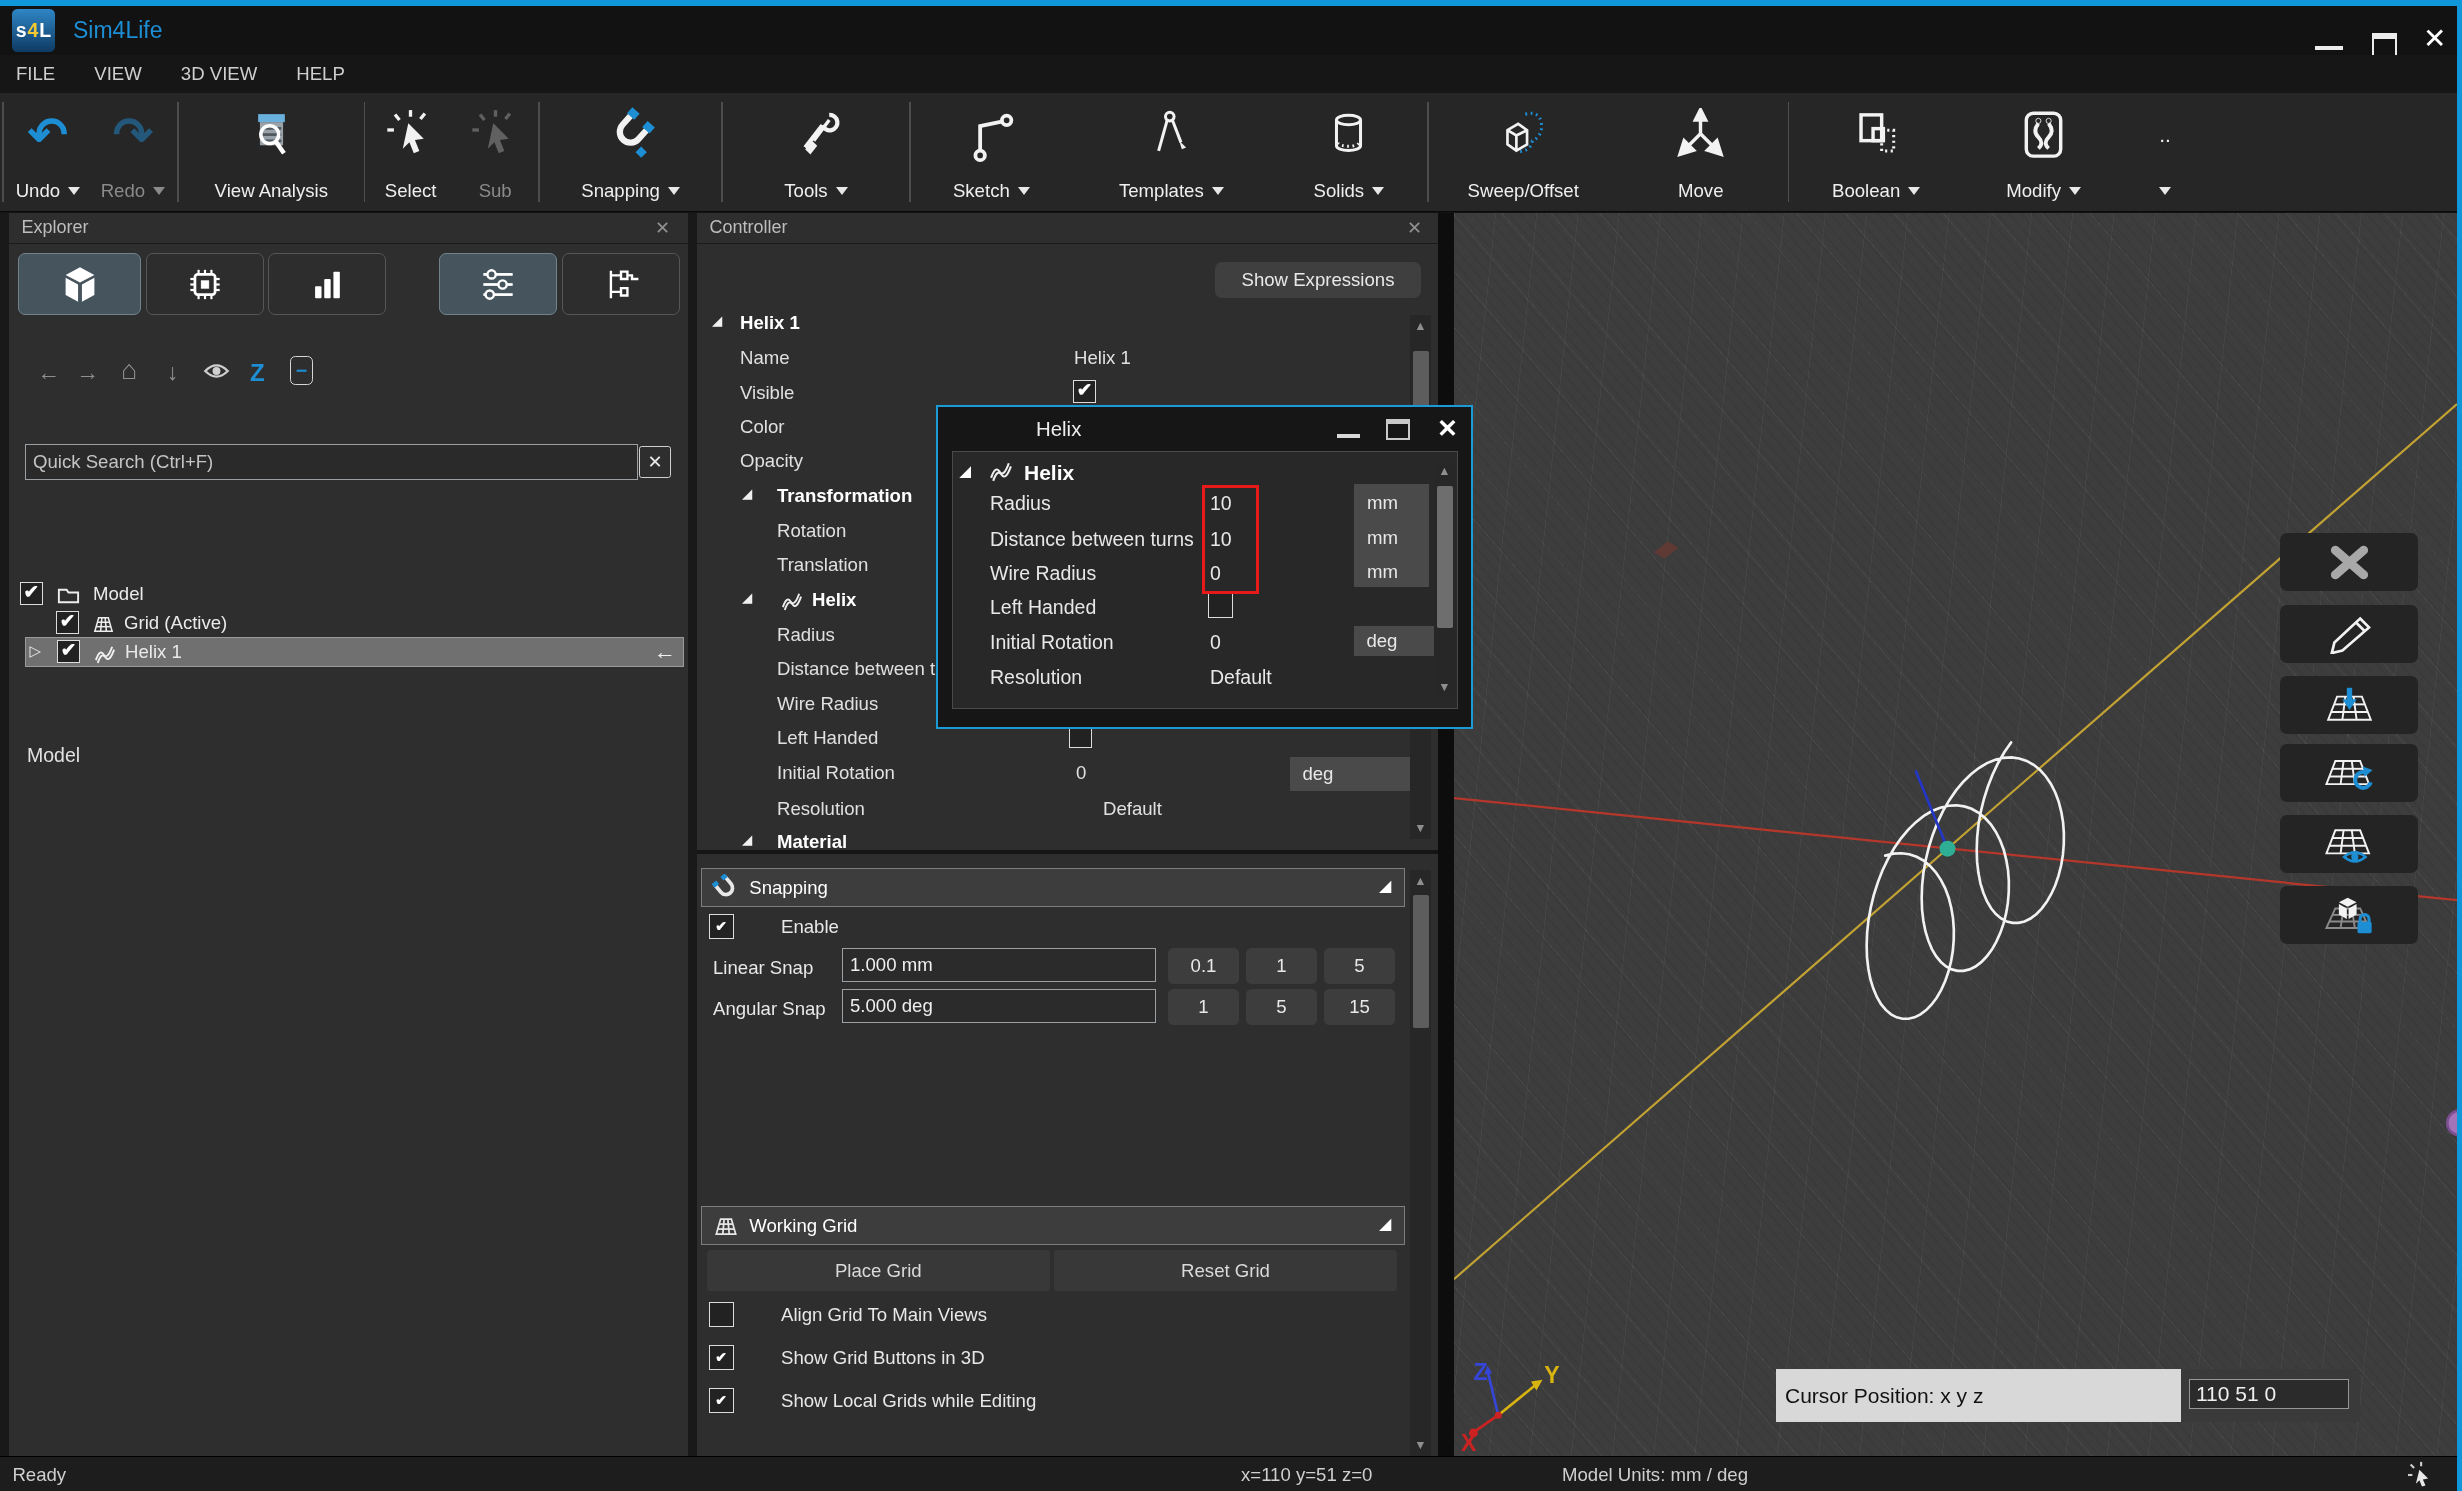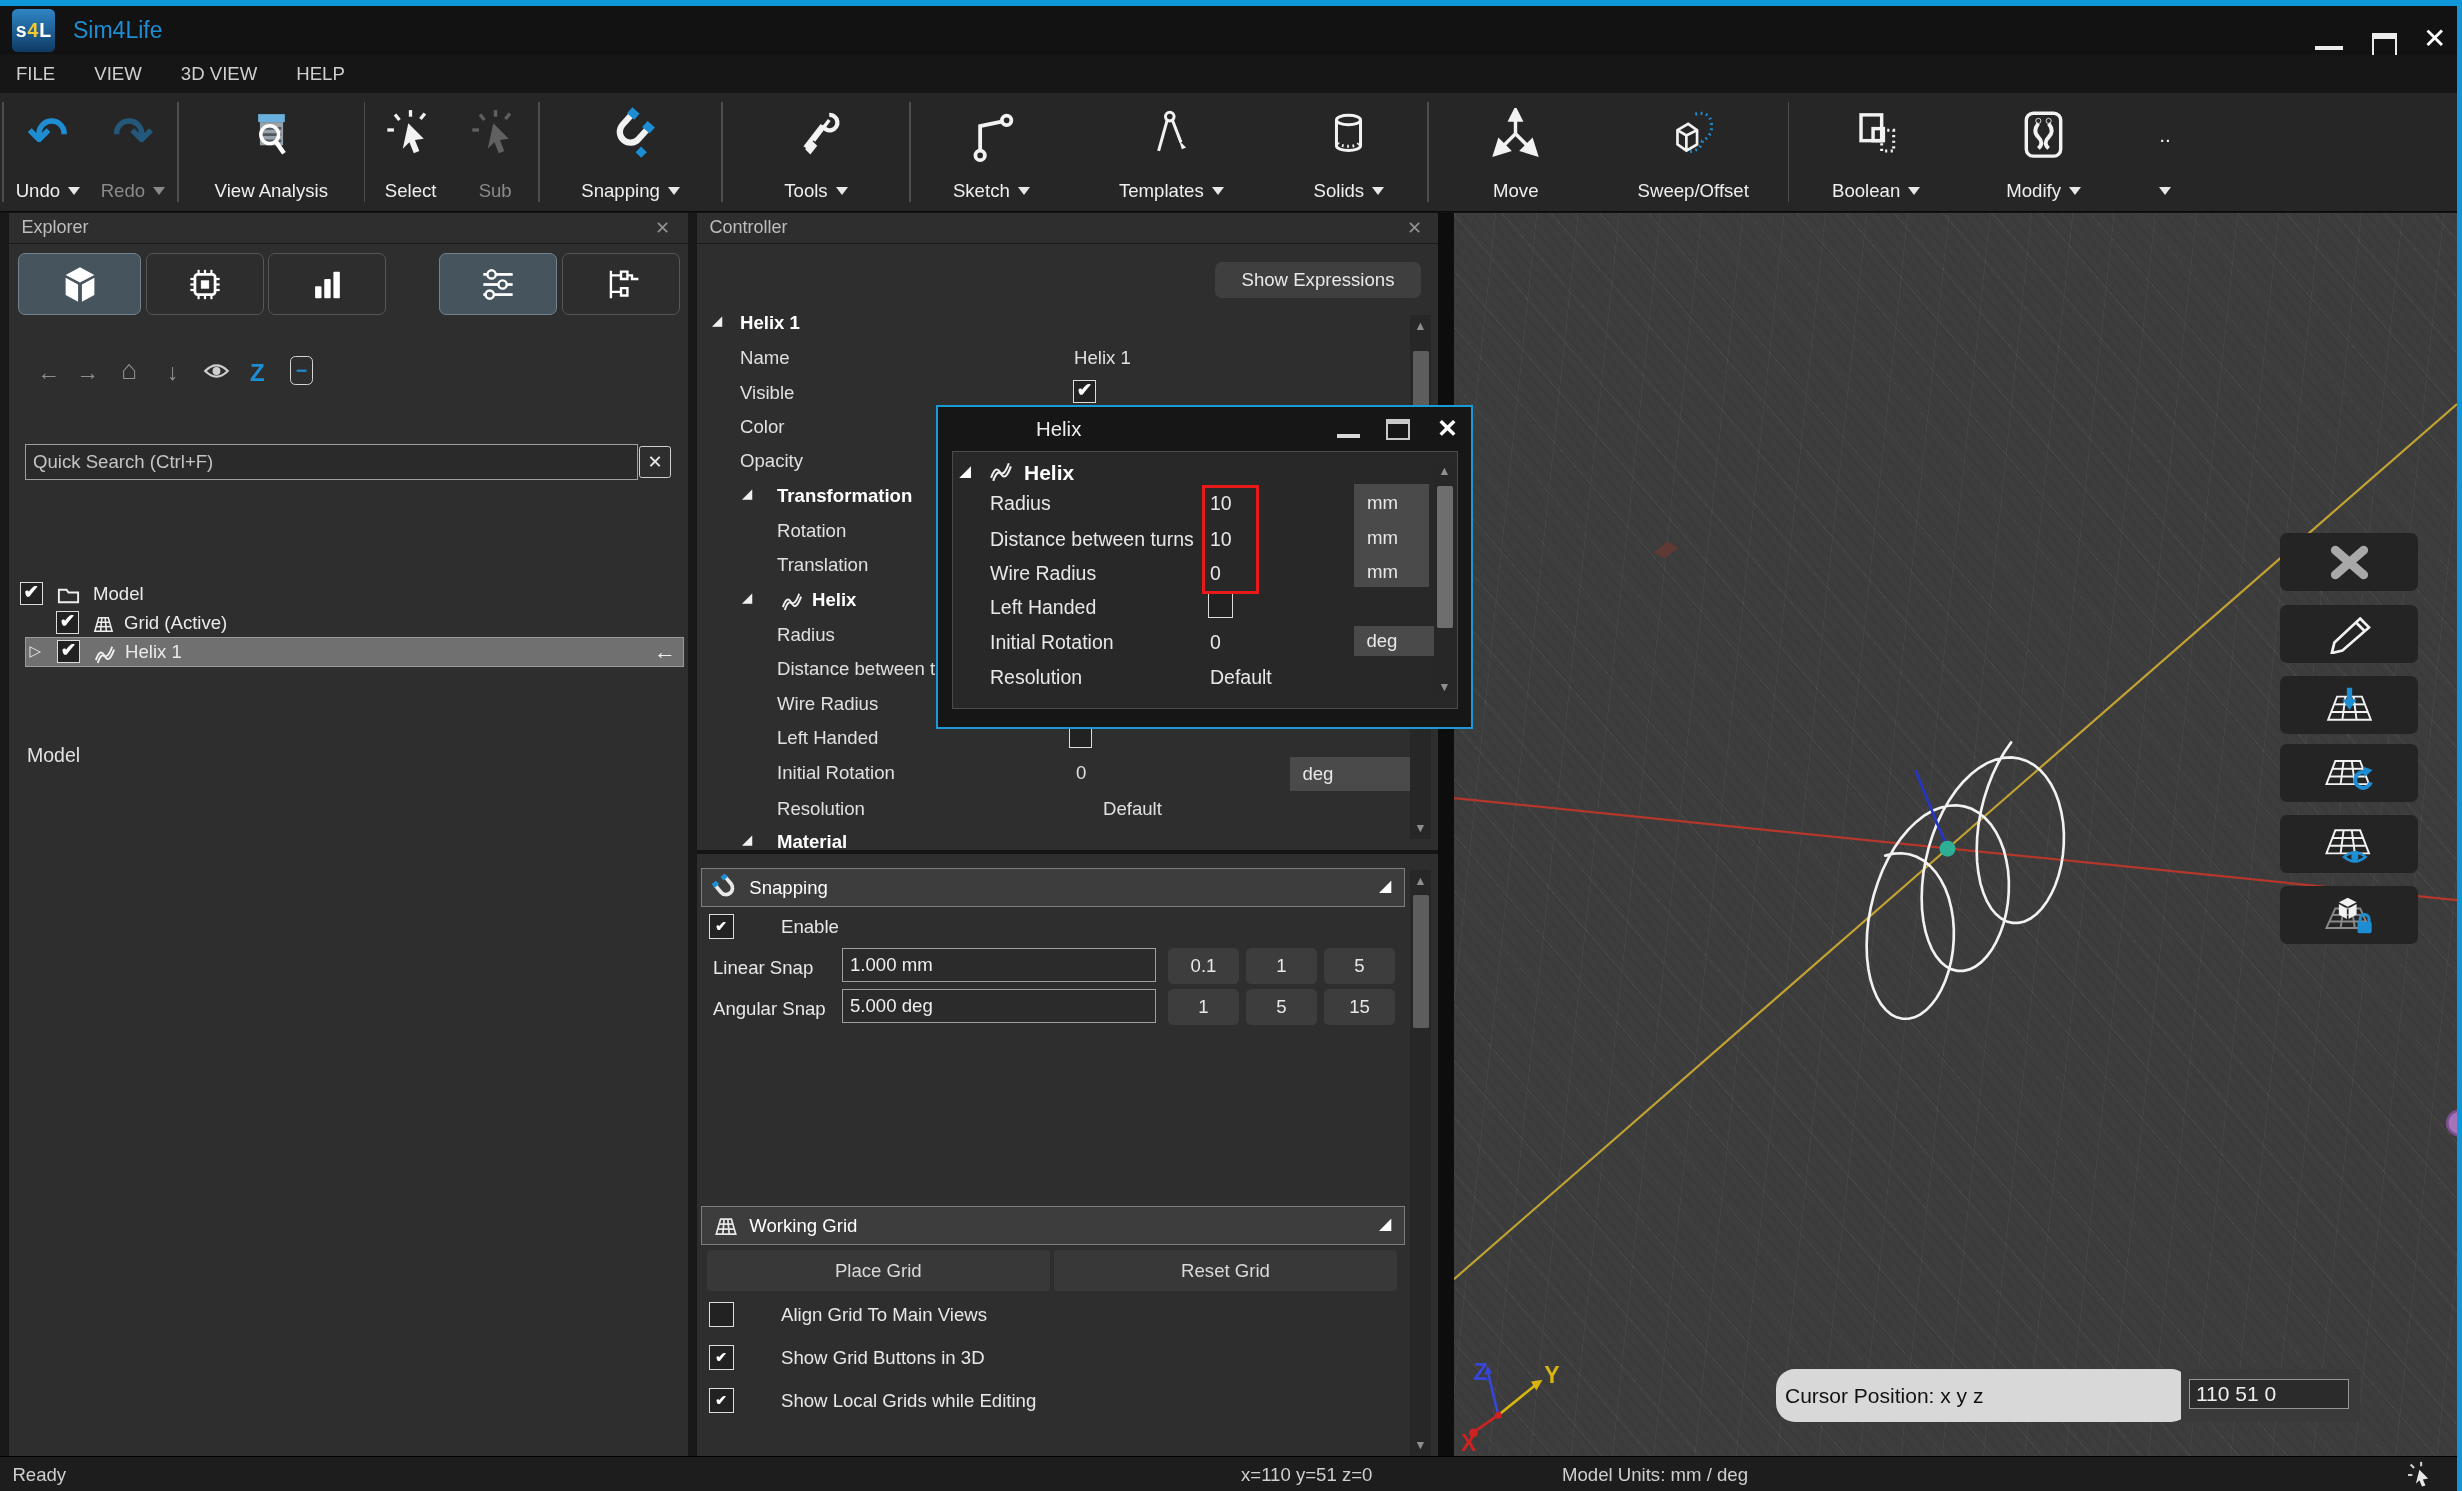--- a/index.html
+++ b/index.html
@@ -111,21 +111,21 @@
   #dlg-scroll{left:481px;top:10.7px;width:21px;height:233px;}
   
   #viewport{left:1454px;top:213px;width:1003px;height:1243px;background-color:#3d3d3d;
     background-image:
       repeating-linear-gradient(49deg, rgba(255,255,255,0.05) 0 0.9px, transparent 0.9px 37px),
       repeating-linear-gradient(96deg, rgba(255,255,255,0.045) 0 0.9px, transparent 0.9px 41px),
       repeating-linear-gradient(49deg, rgba(0,0,0,0.05) 0 1.8px, transparent 1.8px 9px);}
   .vp-btn{position:absolute;left:826px;width:138px;height:58px;background:#242424;border-radius:7px;
           display:flex;align-items:center;justify-content:center;}
   #cursor-tip{position:absolute;left:322px;top:1156px;width:405px;height:53px;background:#d8d8d8;color:#111;
-              font-size:21px;display:flex;align-items:center;padding-left:9px;border-radius:19px;}
+              font-size:21px;display:flex;align-items:center;padding-left:9px;}
   #cursor-strip{position:absolute;left:727px;top:1156px;width:179px;height:53px;background:#3a3a3a;}
   #cursor-val{position:absolute;left:735px;top:1166px;width:146px;height:28px;background:#2b2b2b;
               border:0.9px solid #969696;color:#efefef;font-size:21px;padding:0 6px;font-family:"Liberation Sans",sans-serif;}
   
   #statusbar{left:0;top:1456px;width:2462px;height:36px;background:#1d1d1d;border-top:1.8px solid #000;
              font-size:18.6px;color:#cfcfcf;}
   #sb-ready{position:absolute;left:12.4px;top:7px;}
   #sb-coords{position:absolute;left:1241px;top:7px;}
   #sb-units{position:absolute;left:1562px;top:7px;}
 </style>
@@ -288,44 +288,44 @@
           <path d="M18 14 V44 a14 5.5 0 0 0 28 0 V14"></path>
           <path d="M20 40 a12 4.5 0 0 0 24 0" stroke-dasharray="2 4"></path>
         </svg>
       </div>
       <div class="tb-labelrow">
           <span class="tb-label">Solids</span>
           <span class="caret"></span>
         </div>
     </div>
     <div class="tb-sep"></div>
+    <div class="tb-item" style="width:185px">
+      <div class="tb-ico">
+        <svg width="57" height="57" viewBox="0 0 64 64" fill="none">
+          <path d="M34 8 q16 -4 18 10 q2 14 -10 20 q-2 12 -16 12" stroke="#1d8ed3" stroke-width="3.5" stroke-dasharray="2 4"></path>
+          <path d="M14 26 L26 19 L36 26 V42 L24 49 L14 42 Z M14 26 L24 32 L36 26 M24 32 V49" stroke="#f2f2f2" stroke-width="3"></path>
+        </svg>
+      </div>
+      <div class="tb-labelrow">
+          <span class="tb-label">Sweep/Offset</span>
+        </div>
+    </div>
     <div class="tb-item" style="width:170px">
       <div class="tb-ico">
         <svg width="55" height="55" viewBox="0 0 64 64" stroke="#f2f2f2" stroke-width="4" fill="#f2f2f2">
           <line x1="32" y1="30" x2="32" y2="12"></line>
             <polygon points="26,14 32,2 38,14"></polygon>
           <line x1="32" y1="30" x2="16" y2="46"></line>
             <polygon points="13,38 8,54 24,49"></polygon>
           <line x1="32" y1="30" x2="48" y2="46"></line>
             <polygon points="40,49 56,54 51,38"></polygon>
         </svg>
       </div>
       <div class="tb-labelrow">
           <span class="tb-label">Move</span>
-        </div>
-    </div>
-    <div class="tb-item" style="width:185px">
-      <div class="tb-ico">
-        <svg width="57" height="57" viewBox="0 0 64 64" fill="none">
-          <path d="M34 8 q16 -4 18 10 q2 14 -10 20 q-2 12 -16 12" stroke="#1d8ed3" stroke-width="3.5" stroke-dasharray="2 4"></path>
-          <path d="M14 26 L26 19 L36 26 V42 L24 49 L14 42 Z M14 26 L24 32 L36 26 M24 32 V49" stroke="#f2f2f2" stroke-width="3"></path>
-        </svg>
-      </div>
-      <div class="tb-labelrow">
-          <span class="tb-label">Sweep/Offset</span>
         </div>
     </div>
     <div class="tb-sep"></div>
     <div class="tb-item" style="width:170px">
       <div class="tb-ico">
         <svg width="55" height="55" viewBox="0 0 64 64" fill="none">
           <rect x="14" y="8" width="24" height="30" stroke="#f2f2f2" stroke-width="4"></rect>
           <rect x="28" y="24" width="12" height="14" stroke="#f2f2f2" stroke-width="4"></rect>
           <rect x="38" y="26" width="14" height="24" stroke="#f2f2f2" stroke-width="3.5" stroke-dasharray="2.5 4"></rect>
         </svg>

